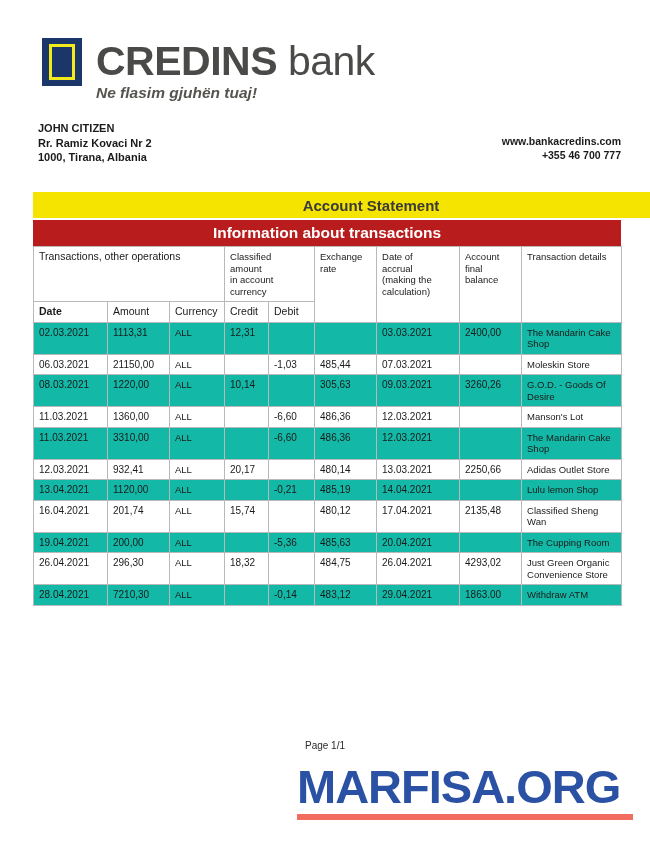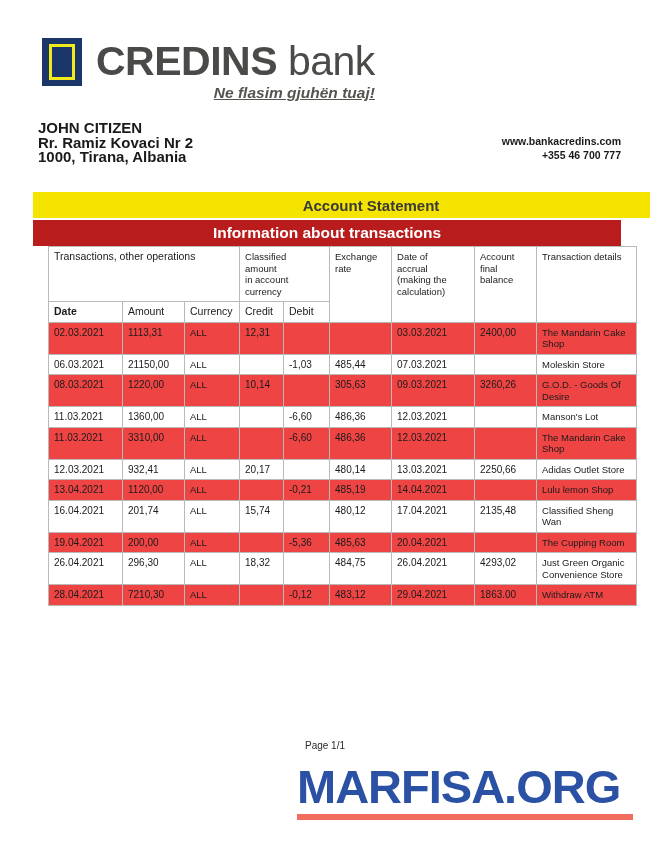--- a/index.html
+++ b/index.html
@@ -68,32 +68,30 @@
     white-space: nowrap;
   }
   .logo-word .light {
     font-weight: normal;
   }
   .logo-tag {
     font-size: 15.5px;
     font-style: italic;
     font-weight: bold;
     color: #56544f;
-    text-align: right;
     margin-top: 1px;
     white-space: nowrap;
-    text-decoration: underline;
   }
 
   
   .addr {
     position: absolute;
     left: 38px;
     top: 121px;
-    font-size: 15px;
+    font-size: 11px;
     font-weight: bold;
     line-height: 14.5px;
     color: #1a1a1a;
   }
   .contact {
     position: absolute;
     right: 29px;
     top: 134px;
     font-size: 10.5px;
     font-weight: bold;
@@ -129,21 +127,21 @@
     font-size: 15.5px;
     font-weight: bold;
     display: flex;
     align-items: center;
     justify-content: center;
   }
 
   
   .tbl-wrap {
     position: absolute;
-    left: 48px;
+    left: 33px;
     top: 246px;
     width: 588px;
   }
   table.stmt {
     border-collapse: collapse;
     width: 588px;
     table-layout: fixed;
     font-size: 9.5px;
     color: #1a1a1a;
   }
@@ -182,21 +180,21 @@
     font-size: 10px;
   }
   td.cur {
     font-size: 9.5px;
   }
   td.det {
     font-size: 9.5px;
     line-height: 11.5px;
   }
   tr.shade td {
-    background: #ef4444;
+    background: #14b8a6;
   }
   tr.plainrow td {
     background: #ffffff;
   }
 
   
   .pagenum {
     position: absolute;
     left: 0;
     top: 740px;
@@ -412,21 +410,21 @@
             <td class="num">484,75</td>
             <td class="num">26.04.2021</td>
             <td class="num">4293,02</td>
             <td class="det">Just Green Organic Convenience Store</td>
           </tr>
           <tr class="shade">
             <td class="date">28.04.2021</td>
             <td class="num">7210,30</td>
             <td class="cur">ALL</td>
             <td class="num"></td>
-            <td class="num">-0,12</td>
+            <td class="num">-0,14</td>
             <td class="num">483,12</td>
             <td class="num">29.04.2021</td>
             <td class="num">1863.00</td>
             <td class="det">Withdraw ATM</td>
           </tr>
         </tbody>
     </table>
   </div>
 
   <div class="pagenum">Page 1/1</div>

